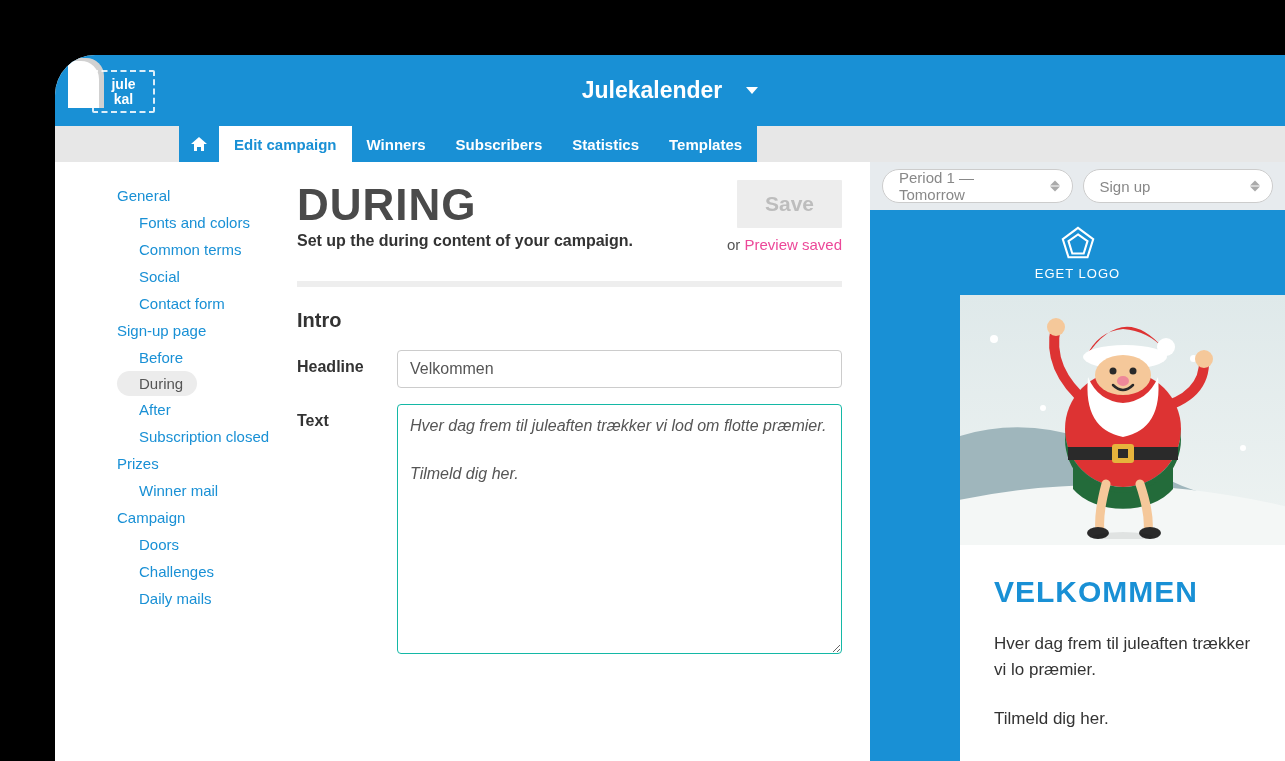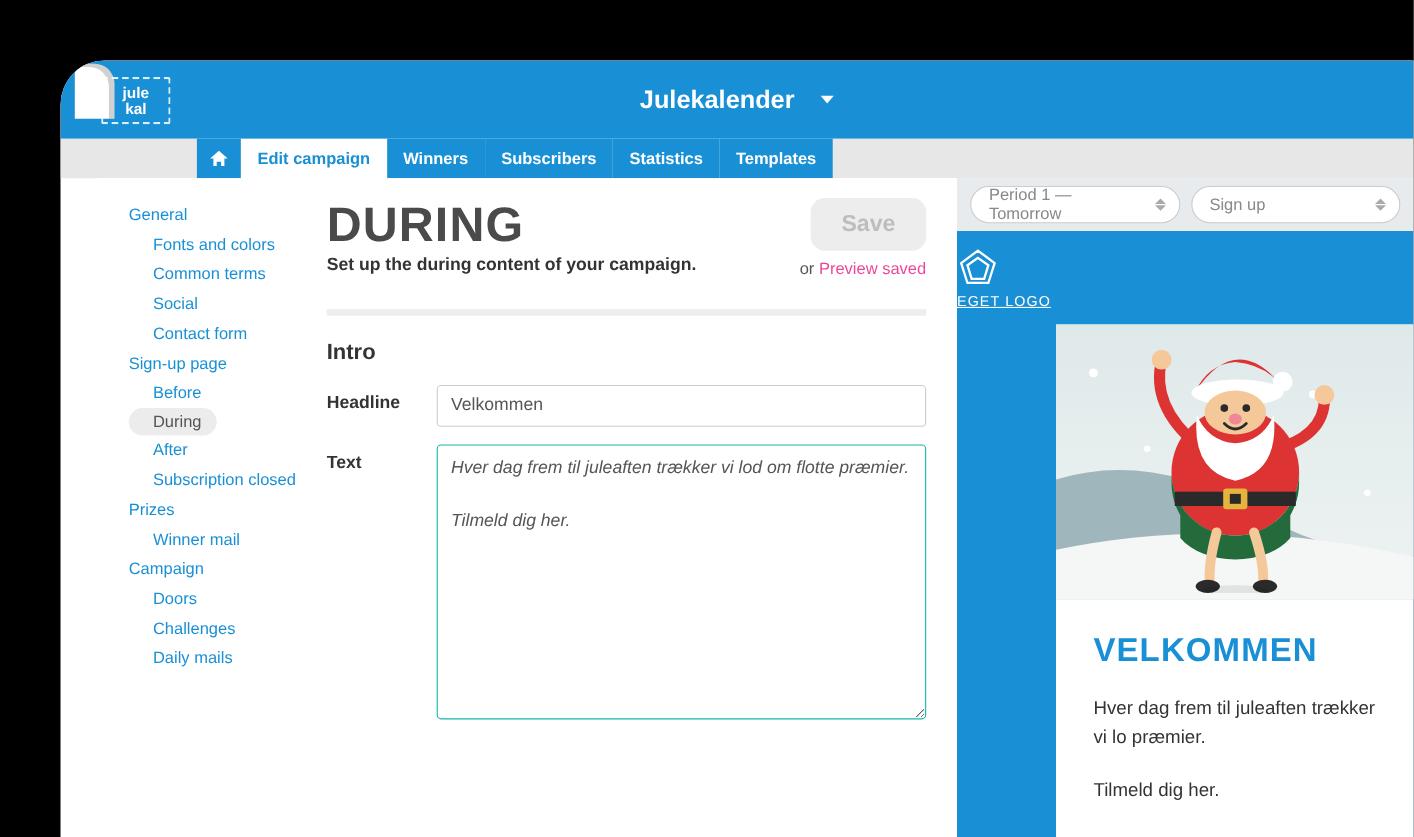--- a/index.html
+++ b/index.html
@@ -28,42 +28,42 @@
 .side { width: 190px; padding: 20px 0 0 28px; font-size: 15px; }
 .side-h { color: #1990d5; padding: 5px 0; cursor: pointer; }
 .side-item { color: #1990d5; padding: 5px 0 5px 22px; cursor: pointer; display: inline-block; }
 .side-item.sel { background: #ececec; color: #555; border-radius: 14px; padding: 4px 14px 4px 22px; margin-left: 0; }
 
 .main { flex: 1; padding: 18px 28px 0 18px; position: relative; }
 .title-row { display: flex; align-items: flex-start; justify-content: space-between; }
 .big-title { font-size: 44px; font-weight: 800; color: #4a4a4a; letter-spacing: 1px; }
 .subtitle { font-size: 16px; color: #333; font-weight: 600; margin-top: 2px; }
 .save-col { text-align: right; }
-.save-btn { background: #ededed; color: #bdbdbd; font-size: 21px; font-weight: 600; padding: 12px 28px; border: none; border-radius: 13px; cursor: pointer; }
+.save-btn { background: #ededed; color: #bdbdbd; font-size: 21px; font-weight: 600; padding: 12px 28px; border: none; border-radius: 1px; cursor: pointer; }
 .or-row { font-size: 15px; color: #555; margin-top: 8px; }
 .or-row a { color: #ec4899; text-decoration: none; }
 .hr-bar { height: 6px; background: #eee; margin: 28px 0 22px; }
 .sect-h { font-size: 20px; font-weight: 600; color: #333; margin-bottom: 18px; }
 .field-row { display: flex; margin-bottom: 16px; }
 .field-label { width: 100px; font-size: 16px; font-weight: 600; color: #333; padding-top: 8px; }
 .field-input { flex: 1; }
 .txt-in { width: 100%; padding: 9px 12px; font-size: 16px; border: 1px solid #ccc; border-radius: 4px; color: #555; }
 .txt-area { width: 100%; height: 250px; padding: 9px 12px; font-size: 16px; border: 1px solid #14b8a6; border-radius: 4px; color: #555; resize: both; font-family: inherit; line-height: 1.5; font-style: italic; }
 
 .preview-col { flex: 1; background: #e7ebee; position: relative; }
 .tool-row { height: 48px; display: flex; align-items: center; padding: 0 12px; gap: 10px; }
 .sel-box { flex: 1; background: #fff; border: 1px solid #ccc; border-radius: 18px; height: 34px; display: flex; align-items: center; padding: 0 34px 0 16px; color: #888; font-size: 15px; position: relative; cursor: pointer; max-width: 265px; }
 .sel-box.right { max-width: 200px; }
 .sel-arrows { position: absolute; right: 12px; top: 50%; transform: translateY(-50%); display: flex; flex-direction: column; gap: 1px; }
 .sel-arrows span { width: 0; height: 0; border-left: 5px solid transparent; border-right: 5px solid transparent; }
 .sel-arrows .up { border-bottom: 5px solid #aaa; }
 .sel-arrows .dn { border-top: 5px solid #aaa; }
 
 .pframe { position: absolute; top: 48px; left: 0; right: 0; bottom: 0; background: #1990d5; padding: 0; }
-.pframe-hdr { height: 85px; display: flex; flex-direction: column; justify-content: center; color: #fff; gap: 4px; text-decoration: underline; }
+.pframe-hdr { height: 85px; display: flex; flex-direction: column; align-items: center; justify-content: center; color: #fff; gap: 4px; }
 .pframe-logo { width: 38px; height: 38px; }
 .pframe-logo-text { font-size: 13px; letter-spacing: 1px; }
 .pframe-body { background: #fff; margin-left: 45px; position: absolute; top: 85px; right: 0; bottom: 0; left: 45px; }
 .hero { height: 250px; background: linear-gradient(#dfe9ea, #eef3f2); position: relative; overflow: hidden; }
 .mtn { position: absolute; bottom: 0; left: -60px; width: 700px; height: 180px; }
 .snow { position: absolute; background: #fff; border-radius: 50%; }
 .content { padding: 30px 34px; }
 .content h2 { color: #1990d5; font-size: 30px; font-weight: 800; letter-spacing: 1px; margin-bottom: 22px; }
 .content p { font-size: 17px; color: #333; line-height: 1.5; margin-bottom: 24px; }
 .santa { position: absolute; left: 50%; top: 14px; transform: translateX(-50%); }

